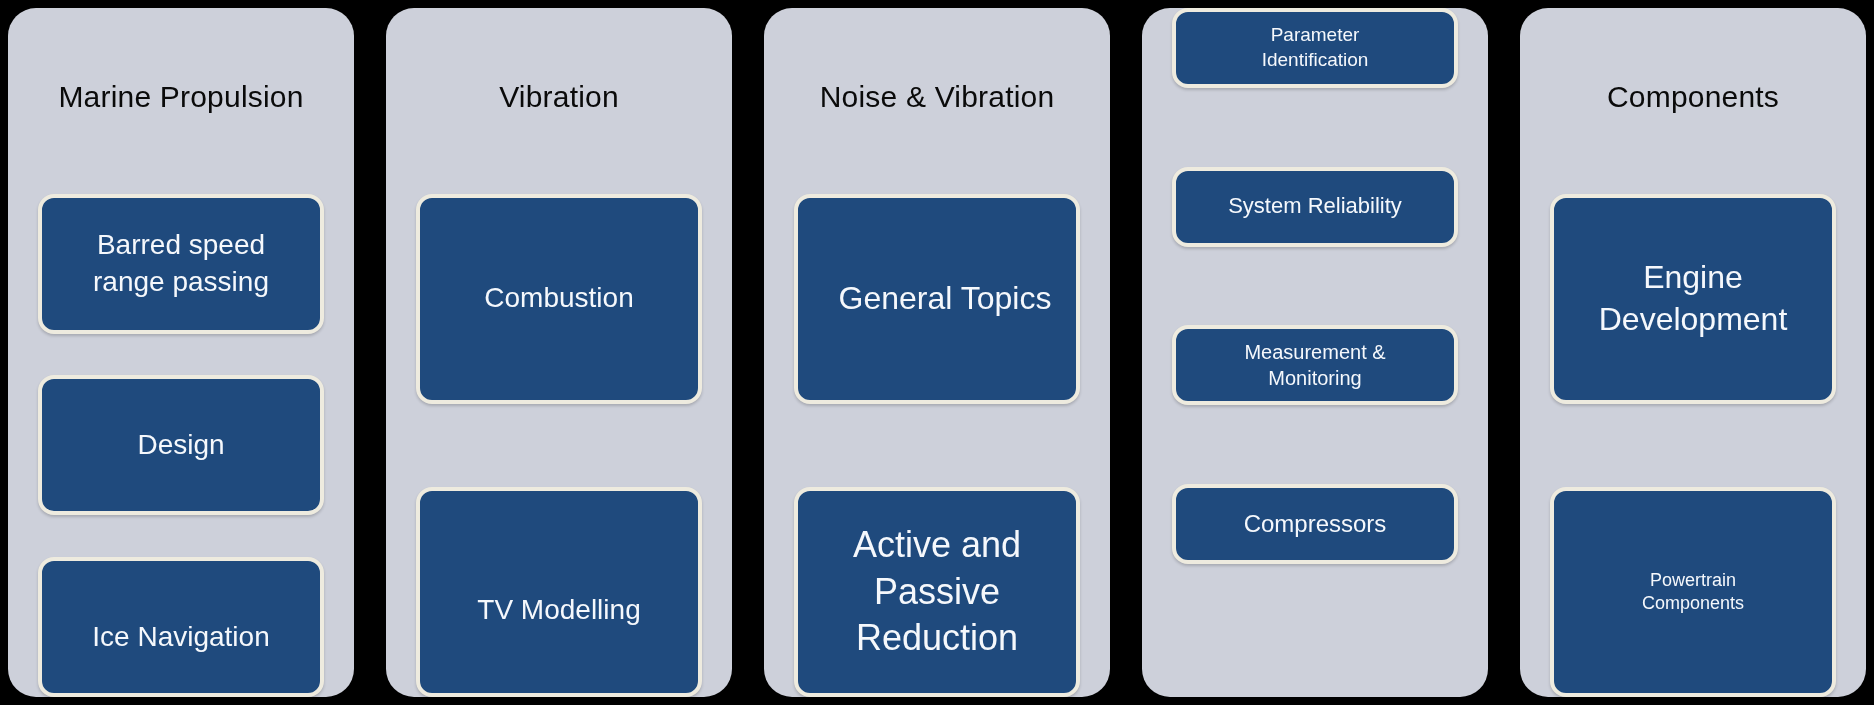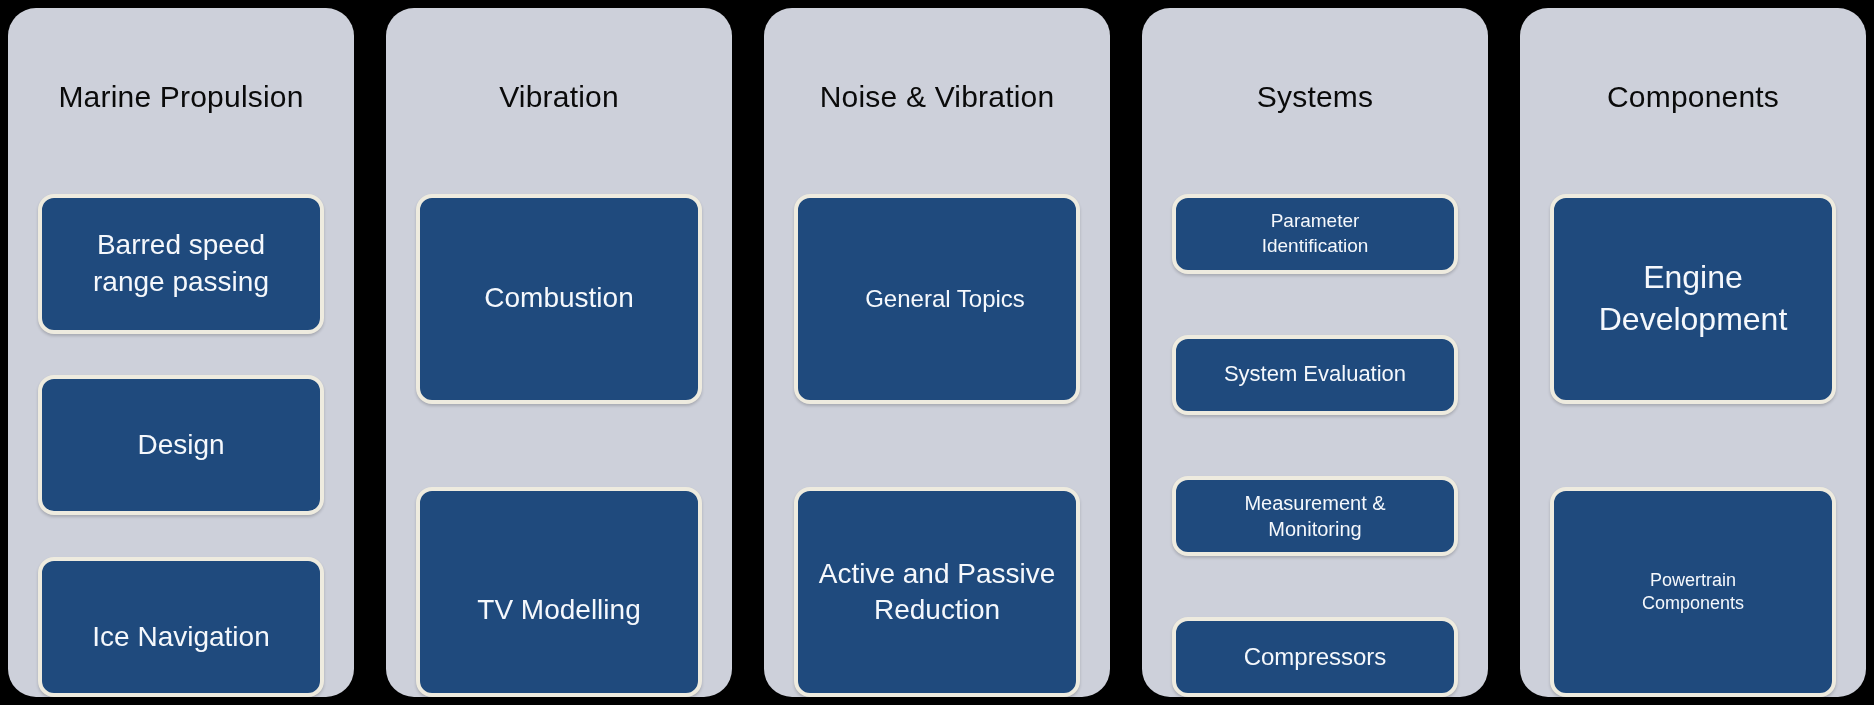--- a/index.html
+++ b/index.html
@@ -104,42 +104,41 @@
   <div class="box">
     <span class="box-label" style="font-size: 28px; margin-top: 36px;">TV Modelling</span>
   </div>
 </div>
   </section>
 
   <section class="column">
     <div class="column-header">Noise &amp; Vibration</div>
     <div class="boxes count-2">
   <div class="box">
-    <span class="box-label" style="font-size: 24px; margin-left: 16px;">General Topics</span>
+    <span class="box-label" style="font-size: 32px; margin-left: 16px;">General Topics</span>
   </div>
 
   <div class="box">
-    <span class="box-label" style="font-size: 28px;">Active and Passive
+    <span class="box-label" style="font-size: 36px;">Active and Passive
 Reduction</span>
   </div>
 </div>
   </section>
 
   <section class="column">
-    <div class="column-header">Systems</div>
     <div class="boxes count-5">
   <div class="box">
     <span class="box-label" style="font-size: 19px;">Parameter
 Identification</span>
   </div>
 
+
   <div class="box">
-    <span class="box-label" style="font-size: 22px;">System Evaluation</span>
+    <span class="box-label" style="font-size: 22px;">System Reliability</span>
   </div>
-
 
   <div class="box">
     <span class="box-label" style="font-size: 20px;">Measurement &amp;
 Monitoring</span>
   </div>
 
   <div class="box">
     <span class="box-label" style="font-size: 24px;">Compressors</span>
   </div>
 </div>

